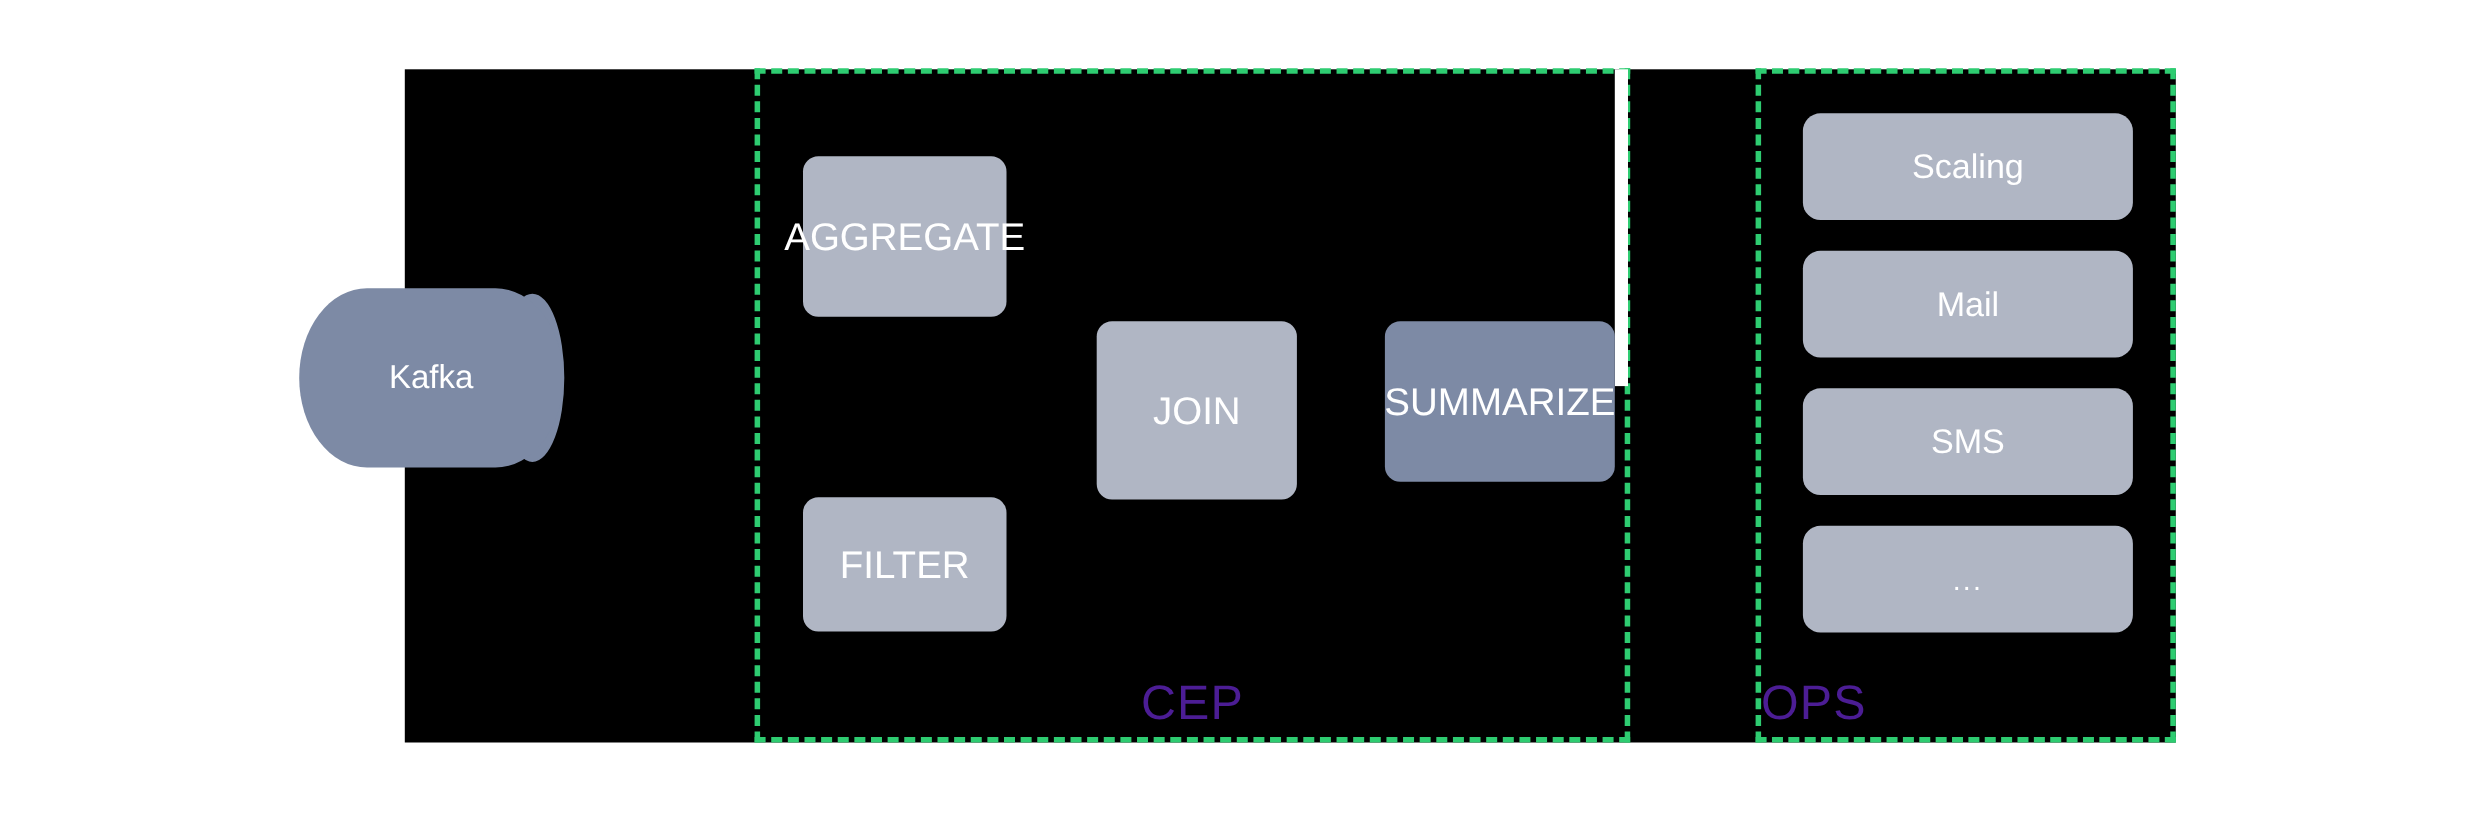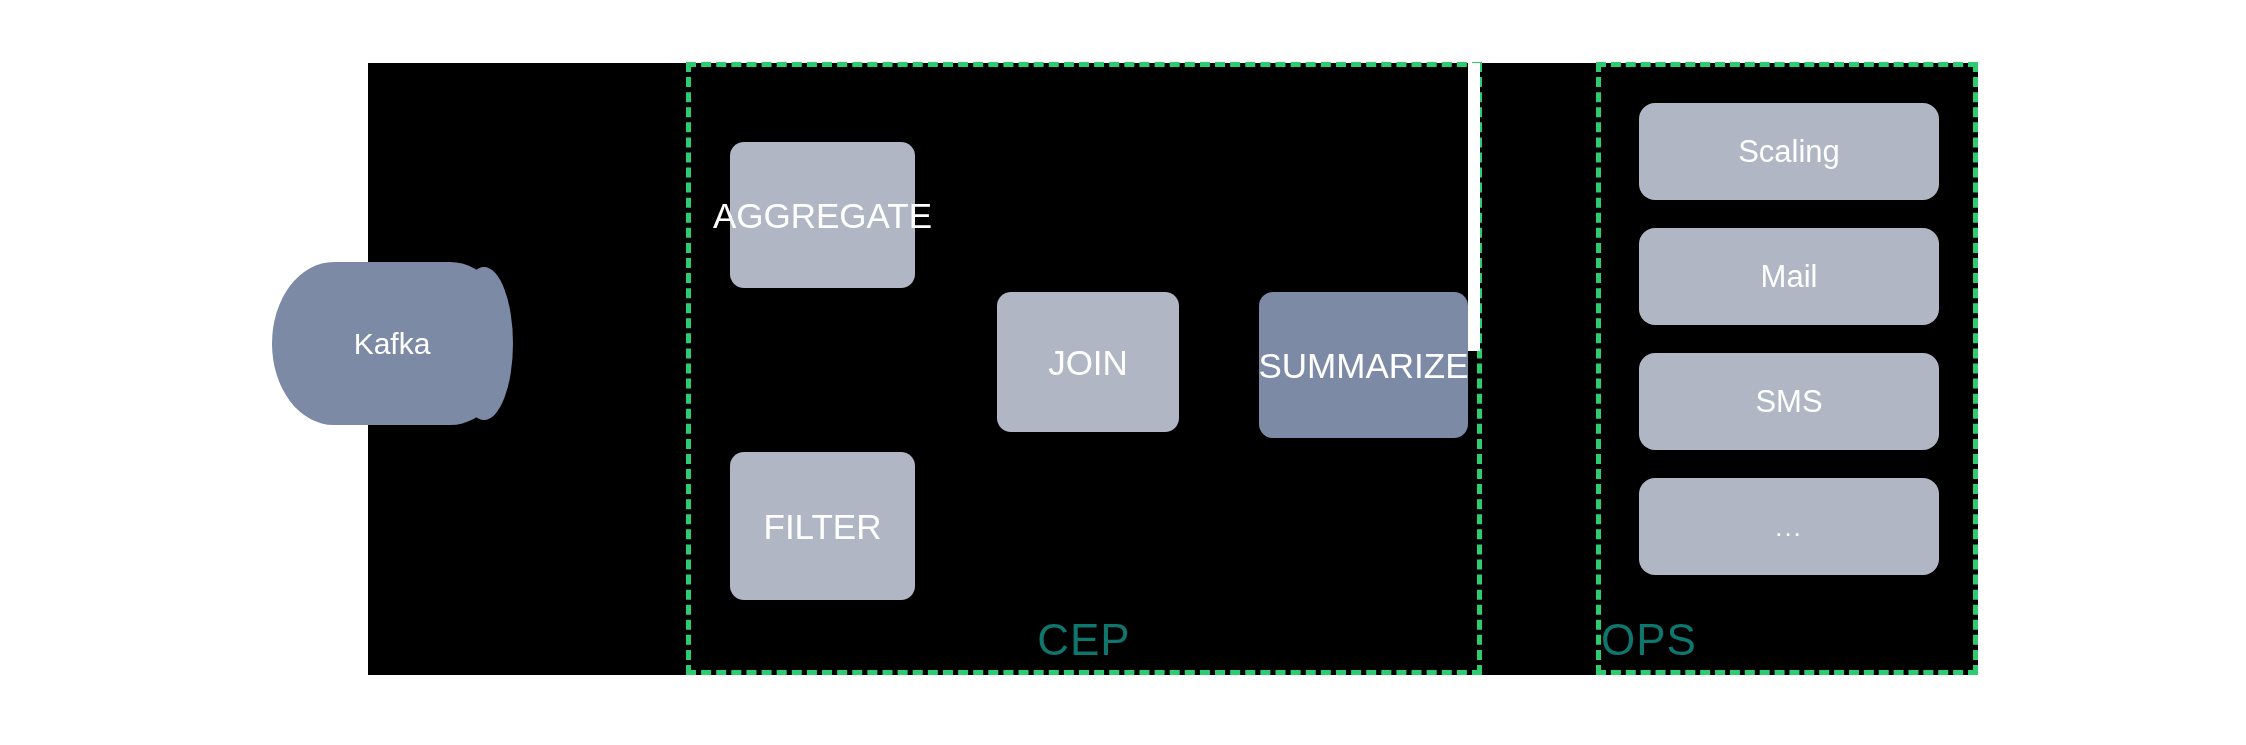--- a/index.html
+++ b/index.html
@@ -50,21 +50,21 @@
     width: 382px;
     height: 613px;
   }
   .region-label {
     position: absolute;
     bottom: 8px;
     left: 0;
     width: 100%;
     text-align: center;
     font-size: 44px;
-    color: #0f766e;
+    color: #4c1d95;
     letter-spacing: 1px;
     line-height: 1;
   }
   .region-cep .region-label { text-align: center; padding-right: 60px; }
   .region-ops .region-label { text-align: left; }
 
   
   .separator-bar {
     position: absolute;
     left: 1468px;
@@ -126,22 +126,22 @@
     align-items: center;
     justify-content: center;
     color: #ffffff;
     font-size: 35px;
     line-height: 1;
   }
   .op-light { background: #b0b6c4; }
   .op-dark  { background: #7d8aa5; }
 
   .box-aggregate { left: 730px;  top: 142px; width: 185px; height: 146px; }
-  .box-filter    { left: 730px;  top: 452px; width: 185px; height: 148px; }
-  .box-join      { left: 997px;  top: 292px; width: 182px; height: 140px; }
+  .box-filter    { left: 730px;  top: 452px; width: 185px; height: 122px; }
+  .box-join      { left: 997px;  top: 292px; width: 182px; height: 162px; }
   .box-summarize { left: 1259px; top: 292px; width: 209px; height: 146px; }
 
   
   .ops-box {
     position: absolute;
     box-sizing: border-box;
     left: 1639px;
     width: 300px;
     height: 97px;
     background: #b0b6c4;

